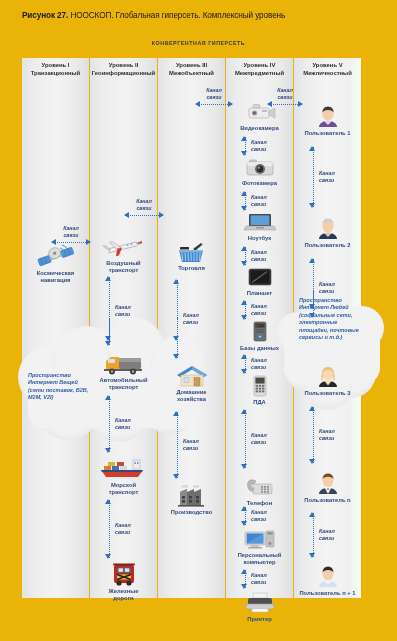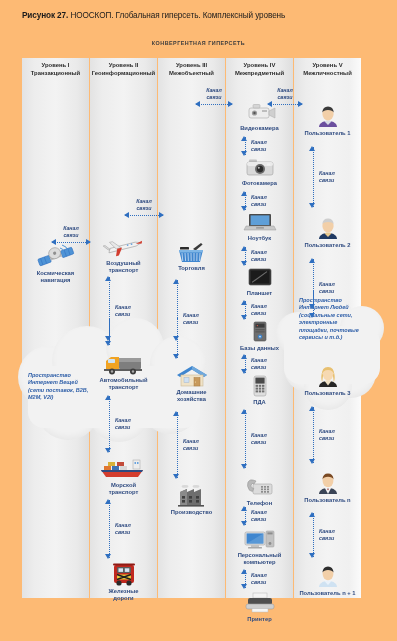--- a/index.html
+++ b/index.html
@@ -4,21 +4,21 @@
 <style>
   html, body {
     margin: 0;
     padding: 0;
     background: #ffffff;
   }
   #page {
     position: relative;
     width: 397px;
     height: 641px;
-    background: #fdba74;
+    background: #eab308;
     font-family: "Liberation Sans", sans-serif;
     overflow: hidden;
   }
 
   
   #caption {
     position: absolute;
     left: 22px;
     top: 10px;
     width: 360px;

